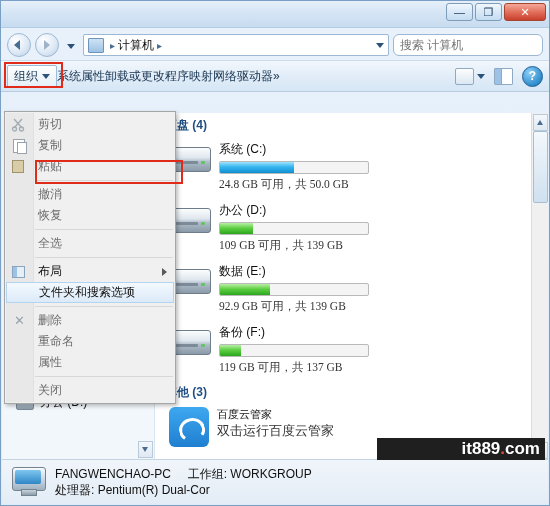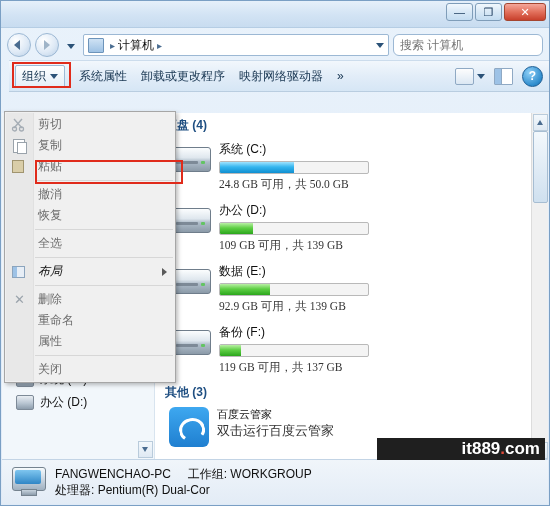--- a/index.html
+++ b/index.html
@@ -92,22 +92,22 @@
   .menubar{
     height:24px;display:flex;align-items:center;padding:0 8px;gap:16px;
     font-size:12.5px;color:#101010;
   }
   .menubar span{cursor:default;}
   
   .toolbar{
     height:30px;
     background:linear-gradient(180deg,#f2f7fc 0%,#e2edf8 50%,#d6e6f5 100%);
     border-top:1px solid #ccdcec;border-bottom:1px solid #b9cde0;
-    display:flex;align-items:center;padding:0 6px;gap:14px;font-size:12px;
-    color:#15334f;position:relative;margin-left:8px;
+    display:flex;align-items:center;padding:0 6px;font-size:12px;
+    color:#15334f;position:relative;
   }
   .organize{
     display:flex;align-items:center;gap:4px;padding:2px 6px;
     background:linear-gradient(180deg,#fdfefe,#e4eef8);
     border:1px solid #9dbad6;border-radius:2px;
   }
   .caret-d{
     border-left:4px solid transparent;border-right:4px solid transparent;
     border-top:5px solid #2b5278;
   }
@@ -230,21 +230,21 @@
     padding:2px 0;z-index:50;
   }
   .menu .gutter{
     position:absolute;left:1px;top:1px;bottom:1px;width:27px;background:#e8e8e8;
     border-right:1px solid #e0e0e0;
   }
   .mi{
     position:relative;height:21px;display:flex;align-items:center;
     padding-left:33px;font-size:12px;color:#6d6d6d;z-index:2;
   }
-  .mi.enabled{color:#101010;font-style:italic;}
+  .mi.enabled{color:#101010;}
   .mi .mi-icon{
     position:absolute;left:6px;top:3px;width:15px;height:15px;
   }
   .sep{height:1px;background:#d7d7d7;margin:3px 2px 3px 30px;position:relative;z-index:2;}
   .mi .submenu-arrow{
     position:absolute;right:8px;top:7px;
     border-top:4px solid transparent;border-bottom:4px solid transparent;
     border-left:5px solid #5a5a5a;
   }
   .mi.highlight{
@@ -524,20 +524,23 @@
     <div class="sep"></div>
 
     <div class="mi enabled">
       <span class="mi-icon">
           <span class="ic-layout"></span>
         </span>
       <span>布局</span>
       <span class="submenu-arrow"></span>
     </div>
 
+    <div class="mi enabled highlight">
+      <span>文件夹和搜索选项</span>
+    </div>
 
     <div class="sep"></div>
 
     <div class="mi">
       <span class="mi-icon">
           <span class="ic-x">✕</span>
         </span>
       <span>删除</span>
     </div>
     <div class="mi">

